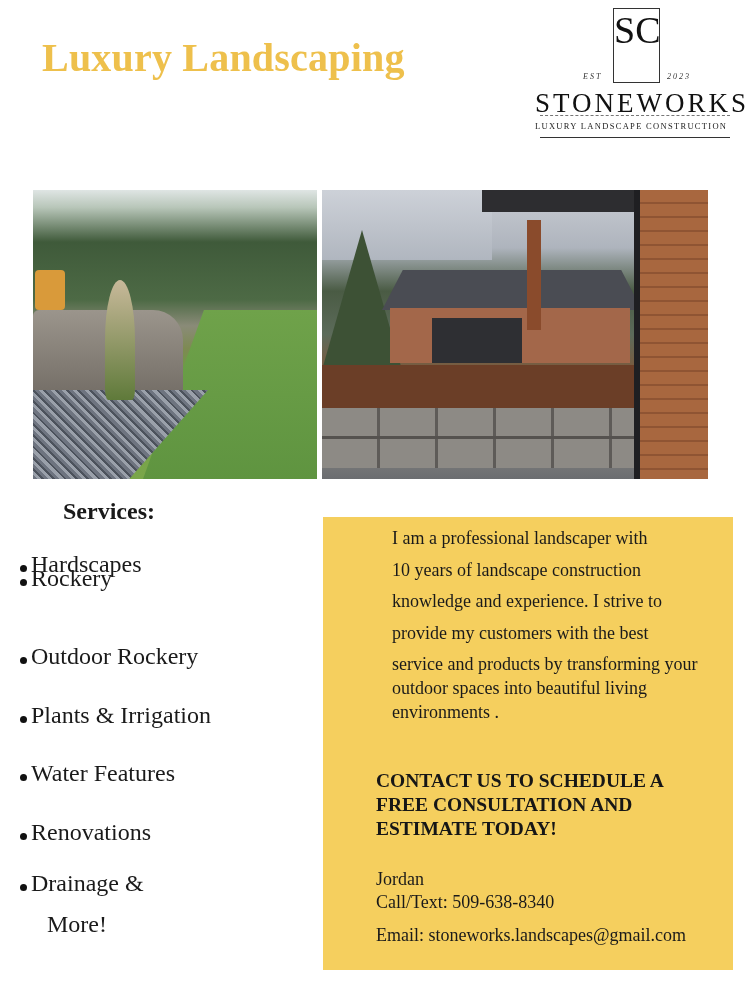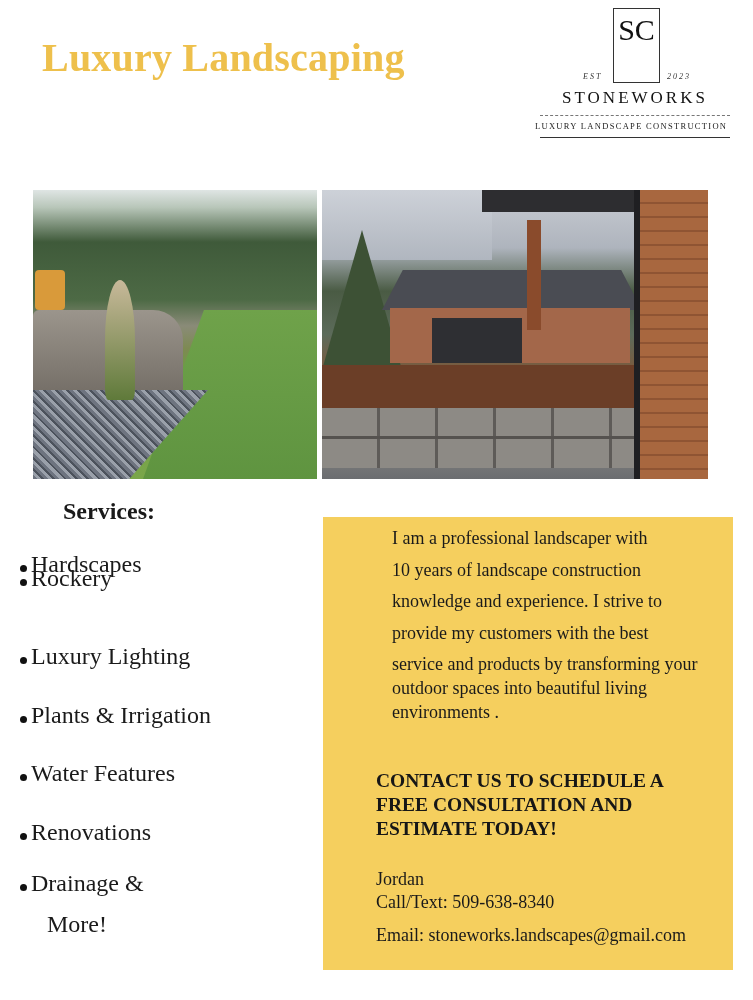--- a/index.html
+++ b/index.html
@@ -2,24 +2,24 @@
 <html><head>
 <meta charset="utf-8">
 <style>
   html, body { margin:0; padding:0; }
   body { width:753px; height:1000px; background:#ffffff; position:relative; overflow:hidden;
          font-family:"Liberation Serif", "DejaVu Serif", serif; color:#1a1a1a; }
   .title { position:absolute; left:42px; top:34px; font-size:40px; font-weight:bold; color:#eec04c;
            letter-spacing:0.2px; margin:0; }
   .logo { position:absolute; left:535px; top:4px; width:200px; height:140px; }
   .logo-box { position:absolute; left:78px; top:4px; width:45px; height:73px; border:1.5px solid #333; }
-  .logo-mono { position:absolute; left:0; right:0; top:6px; text-align:center; font-size:30px; line-height:30px; color:#111; }
+  .logo-mono { position:absolute; left:0; right:0; top:6px; text-align:center; font-size:38px; line-height:30px; color:#111; }
   .logo-est { position:absolute; left:48px; top:68px; font-size:8px; font-style:italic; letter-spacing:2px; color:#333; }
   .logo-year { position:absolute; left:132px; top:68px; font-size:8px; font-style:italic; letter-spacing:2px; color:#333; }
-  .logo-name { position:absolute; left:0; top:84px; width:200px; text-align:center; font-size:17px; letter-spacing:3px; color:#111; }
+  .logo-name { position:absolute; left:0; top:84px; width:200px; text-align:center; font-size:27px; letter-spacing:3px; color:#111; }
   .logo-rule1 { position:absolute; left:5px; top:111px; width:190px; border-top:1px dashed #777; }
   .logo-tag { position:absolute; left:0; top:117px; width:200px; text-align:left; font-size:8.5px; letter-spacing:1.3px; color:#222; }
   .logo-rule2 { position:absolute; left:5px; top:133px; width:190px; border-top:1px solid #333; }
 
   .photo { position:absolute; top:190px; height:289px; overflow:hidden; }
   .photo1 { left:33px; width:284px;
     background:
       linear-gradient(170deg, transparent 0 55%, rgba(0,0,0,0) 55%),
       linear-gradient(180deg, #dfe5e4 0%, #b8c6b9 6%, #3f5a3a 18%, #4d6a45 38%, #8a8b78 47%, #7d8a52 55%, #6f9a45 62%, #7aa64a 100%); }
   .photo1 .rocks { position:absolute; left:0; top:120px; width:150px; height:100px;
@@ -104,21 +104,21 @@
   <div class="wallrow"></div>
   <div class="trim"></div>
   <div class="siding"></div>
 </div>
 
 <h2 class="services-heading">Services:</h2>
 
 <div>
   <div class="svc" style="top:551px"><span class="bullet"></span><span>Hardscapes</span></div>
   <div class="svc" style="top:565px"><span class="bullet"></span><span>Rockery</span></div>
-  <div class="svc" style="top:643px"><span class="bullet"></span><span>Luxury Lighting</span></div>
+  <div class="svc" style="top:643px"><span class="bullet"></span><span>Outdoor Rockery</span></div>
   <div class="svc" style="top:702px"><span class="bullet"></span><span>Plants &amp; Irrigation</span></div>
   <div class="svc" style="top:760px"><span class="bullet"></span><span>Water Features</span></div>
   <div class="svc" style="top:819px"><span class="bullet"></span><span>Renovations</span></div>
   <div class="svc" style="top:870px"><span class="bullet"></span><span>Drainage &amp;</span></div>
   <div class="svc-cont" style="top:911px">More!</div>
 </div>
 
 <div class="panel">
   <div class="bio">
     <div>I am a professional landscaper  with</div>

